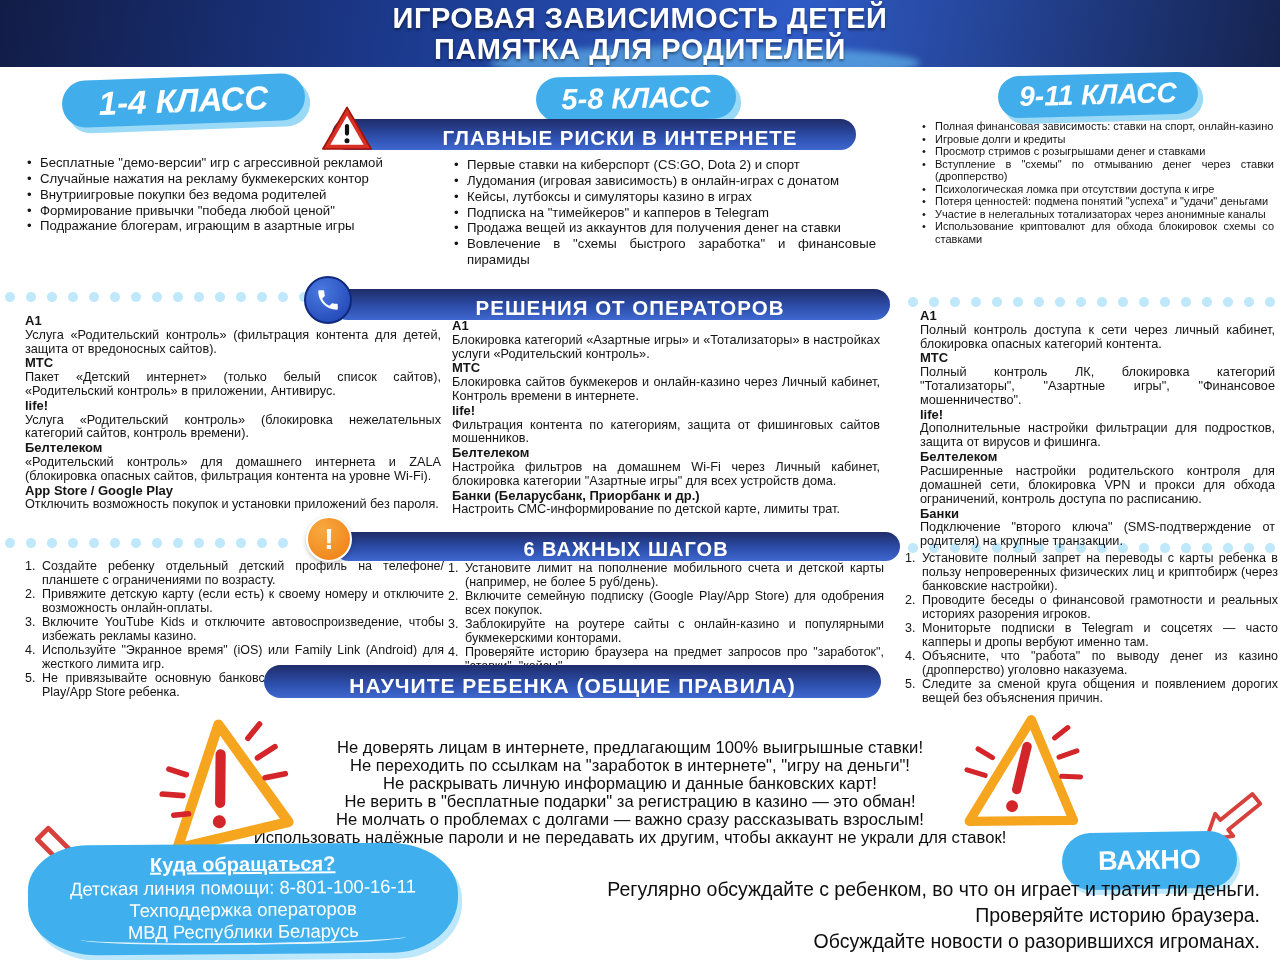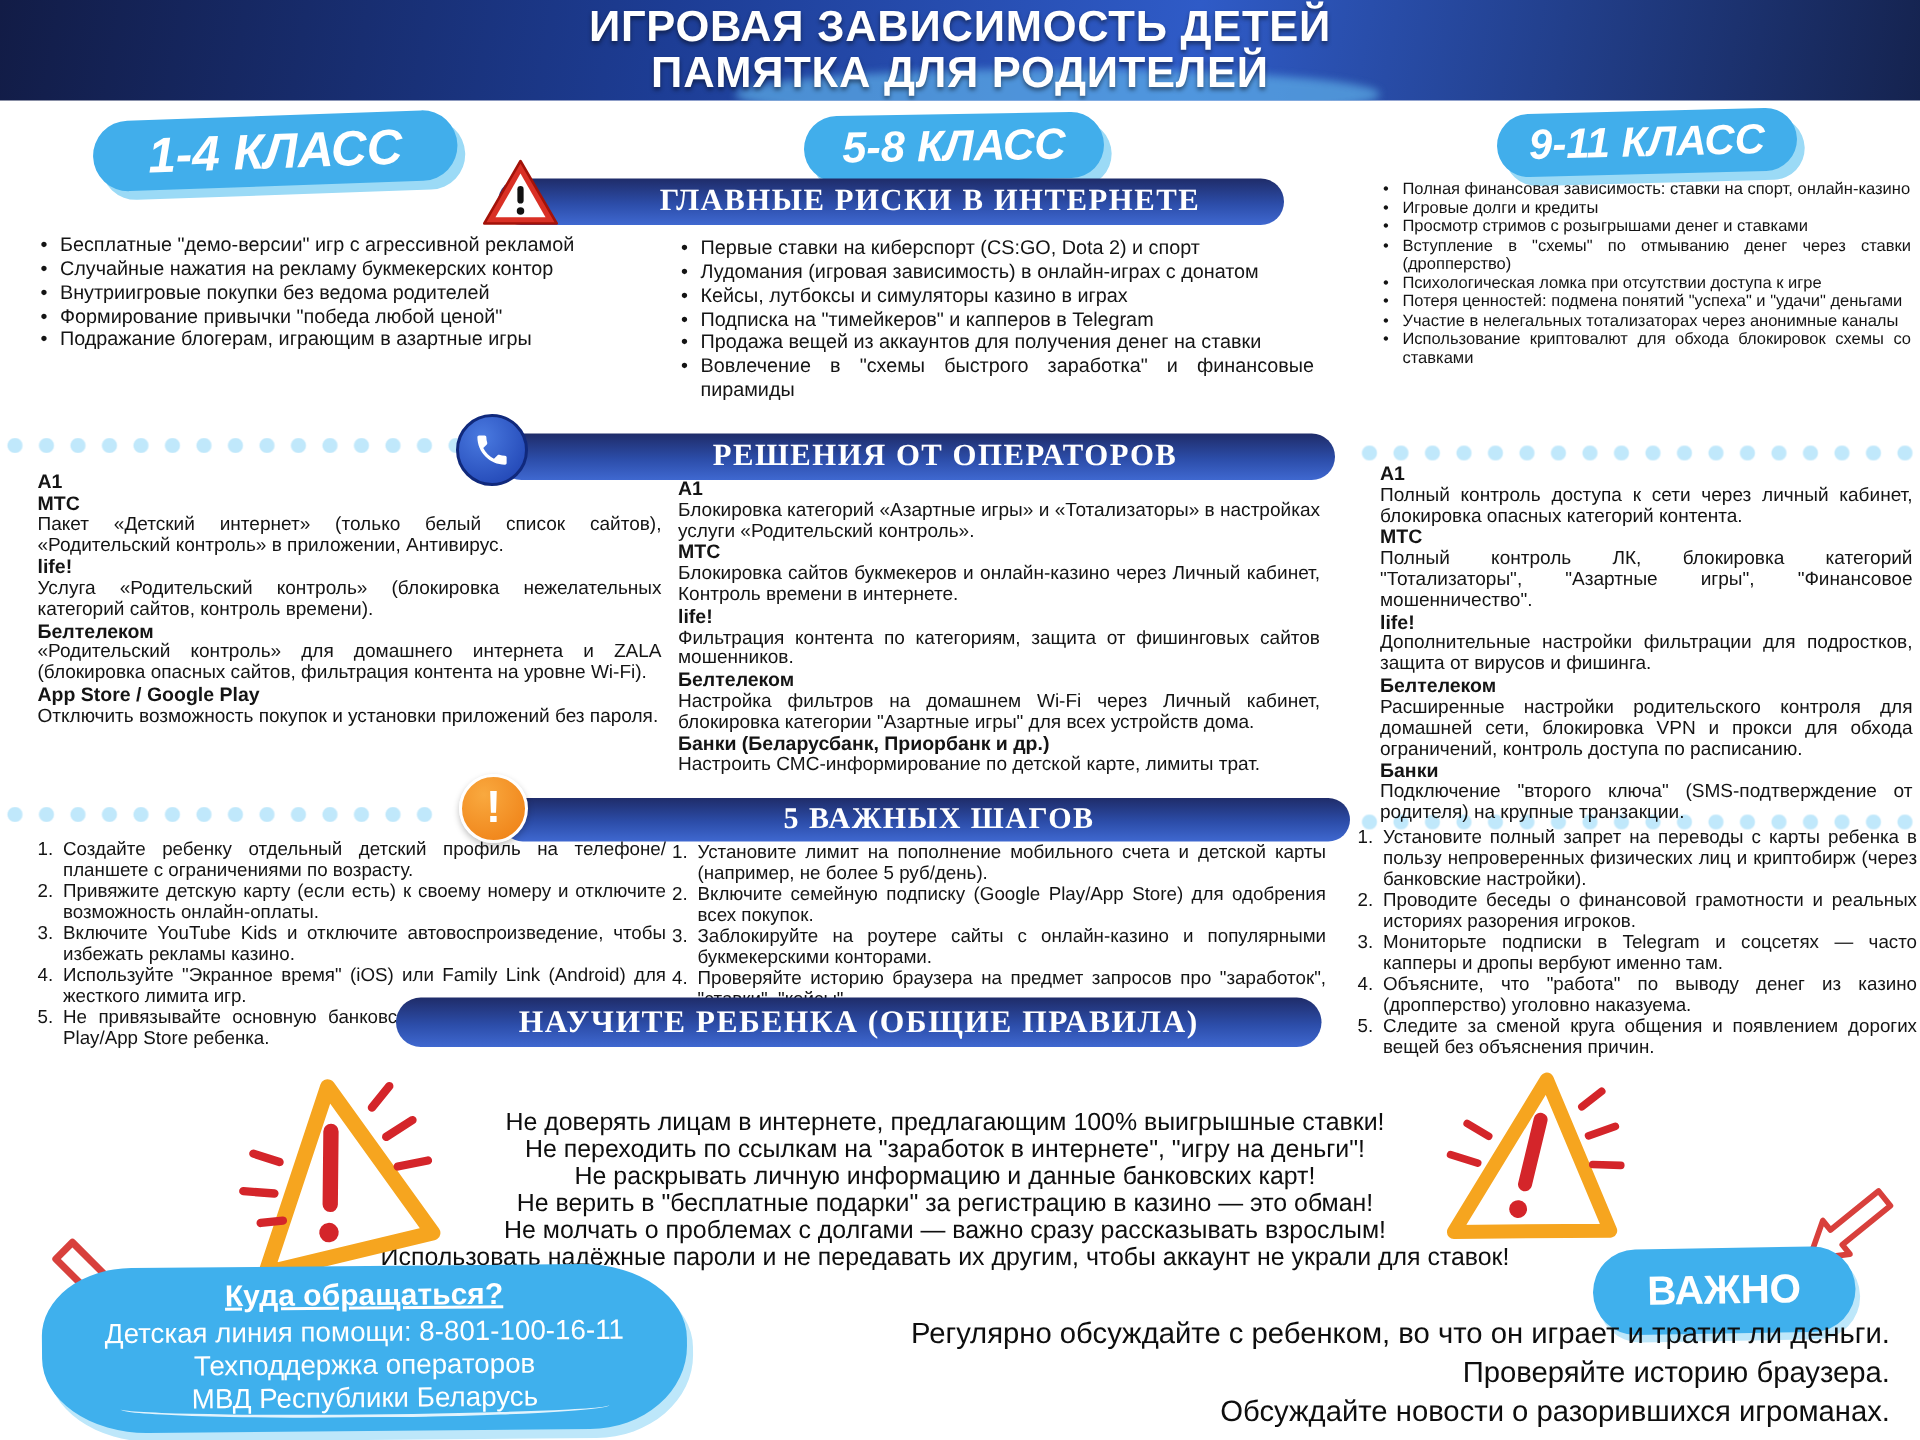--- a/index.html
+++ b/index.html
@@ -17,22 +17,22 @@
 
   
   .badge{position:absolute;background:#41aeeb;color:#fff;font-weight:bold;font-style:italic;
     display:flex;align-items:center;justify-content:center;box-shadow:5px 6px 0 #9bdaf6;}
   .badge1{left:62px;top:77px;width:243px;height:47px;font-size:33px;border-radius:30px;transform:rotate(-2deg);}
   .badge2{left:536px;top:76px;width:200px;height:44px;font-size:29px;border-radius:26px;transform:rotate(-1deg);}
   .badge3{left:998px;top:74px;width:200px;height:42px;font-size:28px;border-radius:24px;transform:rotate(-1.5deg);}
 
   
   .banner{position:absolute;background:linear-gradient(180deg,#1f2c69 0%,#2c4da9 55%,#3f68d0 100%);
-    color:#fff;font-weight:bold;display:flex;align-items:center;justify-content:center;
-    border-radius:17px;letter-spacing:1px;box-sizing:border-box;font-family:Liberation Serif, serif;}
+    color:#fff;font-weight:bold;display:flex;align-items:flex-end;justify-content:center;
+    border-radius:17px;letter-spacing:1px;box-sizing:border-box;}
   .banner-risks{left:332px;top:119px;width:524px;height:31px;font-size:20.5px;padding-left:52px;}
   .banner-ops{left:332px;top:289px;width:558px;height:31px;font-size:20.5px;padding-left:38px;}
   .banner-steps{left:334px;top:532px;width:566px;height:29px;font-size:20px;padding-left:18px;}
   .banner-rules{left:264px;top:665px;width:617px;height:33px;font-size:21px;border-radius:20px;}
 
   
   .icon-risk{position:absolute;left:320px;top:104px;width:54px;height:50px;z-index:3;}
   .icon-phone{position:absolute;left:304px;top:276px;width:48px;height:48px;border-radius:50%;z-index:3;
     background:radial-gradient(circle at 35% 30%,#4a7ae0,#1b3eae);border:2px solid #10297c;
     display:flex;align-items:center;justify-content:center;box-sizing:border-box;}
@@ -157,20 +157,21 @@
   <div class="icon-phone">
     <svg viewBox="0 0 24 24" width="26" height="26">
       <path fill="#ffffff" d="M6.62 10.79c1.44 2.83 3.76 5.14 6.59 6.59l2.2-2.2c.27-.27.67-.36 1.02-.24 1.12.37 2.33.57 3.57.57.55 0 1 .45 1 1V20c0 .55-.45 1-1 1-9.39 0-17-7.61-17-17 0-.55.45-1 1-1h3.5c.55 0 1 .45 1 1 0 1.25.2 2.45.57 3.57.11.35.03.74-.25 1.02l-2.2 2.2z"></path>
     </svg>
   </div>
   <div class="banner banner-ops">
     <span>РЕШЕНИЯ ОТ ОПЕРАТОРОВ</span>
   </div>
   <div class="ops ops-c1">
       <div class="op-name">A1</div>
+      <div class="op-text">Услуга «Родительский контроль» (фильтрация контента для детей, защита от вредоносных сайтов).</div>
       <div class="op-name">МТС</div>
       <div class="op-text">Пакет «Детский интернет» (только белый список сайтов), «Родительский контроль» в приложении, Антивирус.</div>
       <div class="op-name">life!</div>
       <div class="op-text">Услуга «Родительский контроль» (блокировка нежелательных категорий сайтов, контроль времени).</div>
       <div class="op-name">Белтелеком</div>
       <div class="op-text">«Родительский контроль» для домашнего интернета и ZALA (блокировка опасных сайтов, фильтрация контента на уровне Wi-Fi).</div>
       <div class="op-name">App Store / Google Play</div>
       <div class="op-text">Отключить возможность покупок и установки приложений без пароля.</div>
     </div>
   <div class="ops ops-c2">
@@ -195,21 +196,21 @@
       <div class="op-name">Белтелеком</div>
       <div class="op-text">Расширенные настройки родительского контроля для домашней сети, блокировка VPN и прокси для обхода ограничений, контроль доступа по расписанию.</div>
       <div class="op-name">Банки</div>
       <div class="op-text">Подключение "второго ключа" (SMS-подтверждение от родителя) на крупные транзакции.</div>
     </div>
 
   <div class="icon-excl">
       <span>!</span>
     </div>
   <div class="banner banner-steps">
-    <span>5 ВАЖНЫХ ШАГОВ</span>
+    <span>6 ВАЖНЫХ ШАГОВ</span>
   </div>
   <ol class="textcol steps-c1">
       <li>Создайте ребенку отдельный детский профиль на телефоне/планшете с ограничениями по возрасту.</li>
       <li>Привяжите детскую карту (если есть) к своему номеру и отключите возможность онлайн-оплаты.</li>
       <li>Включите YouTube Kids и отключите автовоспроизведение, чтобы избежать рекламы казино.</li>
       <li>Используйте "Экранное время" (iOS) или Family Link (Android) для жесткого лимита игр.</li>
       <li>Не привязывайте основную банковскую карту к аккаунту Google Play/App Store ребенка.</li>
     </ol>
   <ol class="textcol steps-c2">
       <li>Установите лимит на пополнение мобильного счета и детской карты (например, не более 5 руб/день).</li>

